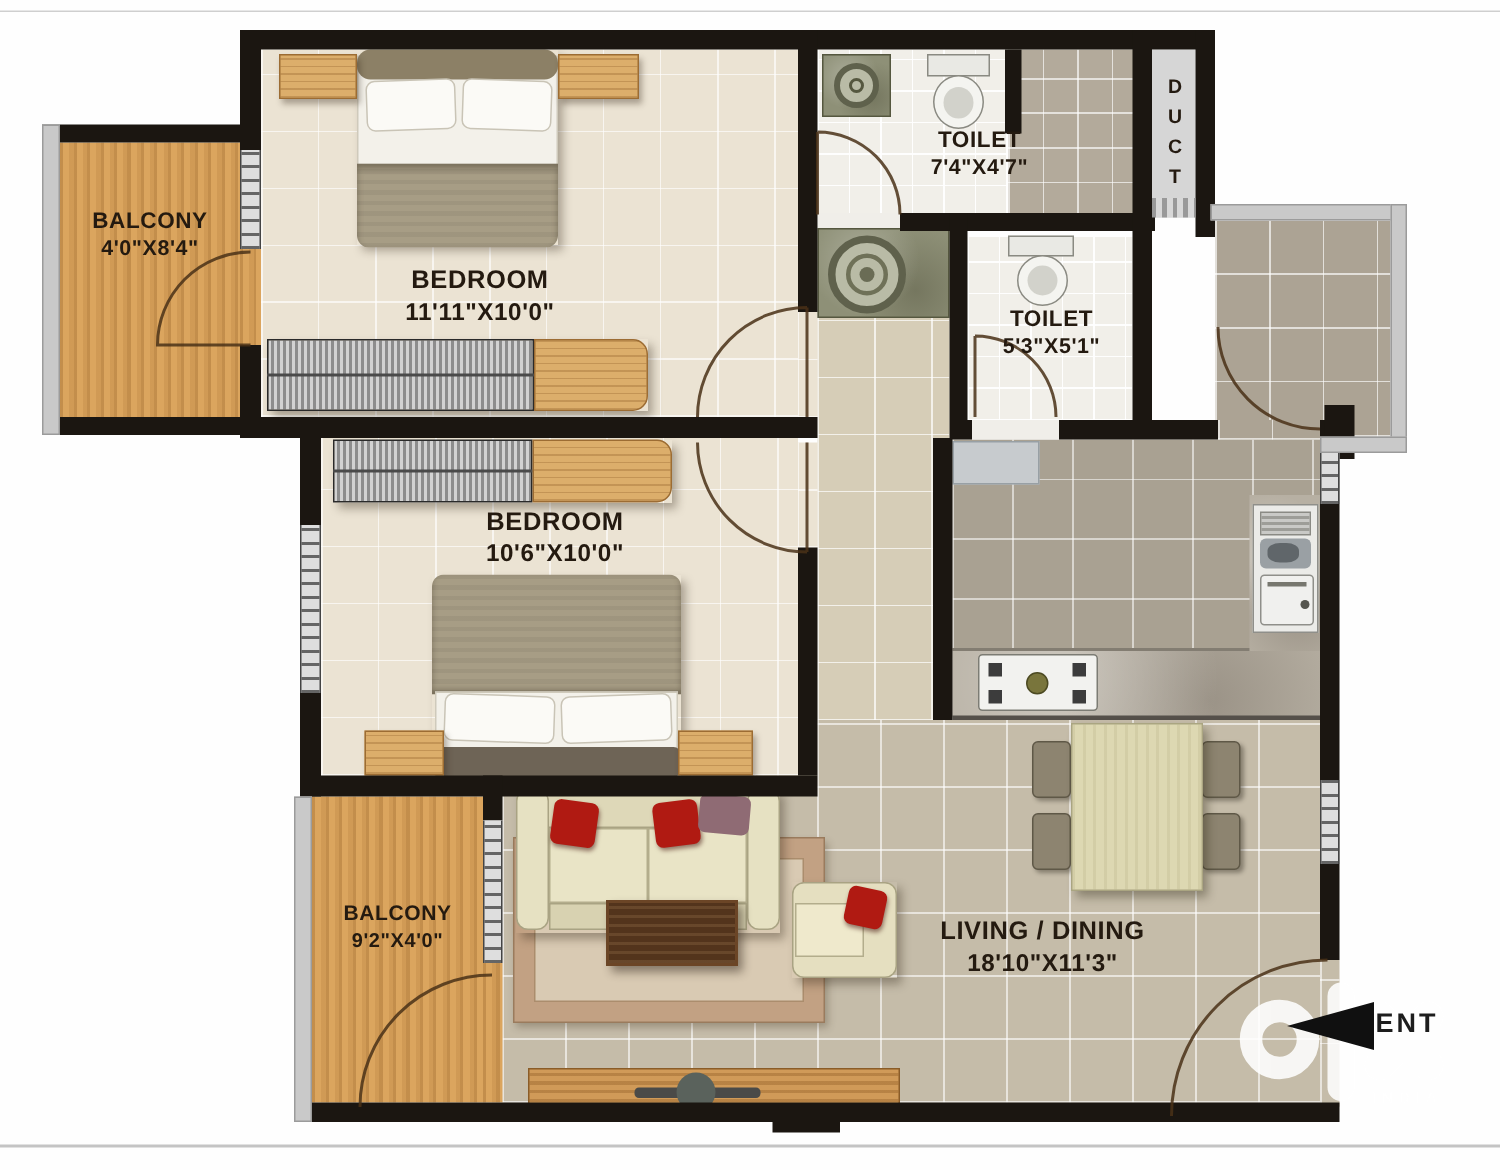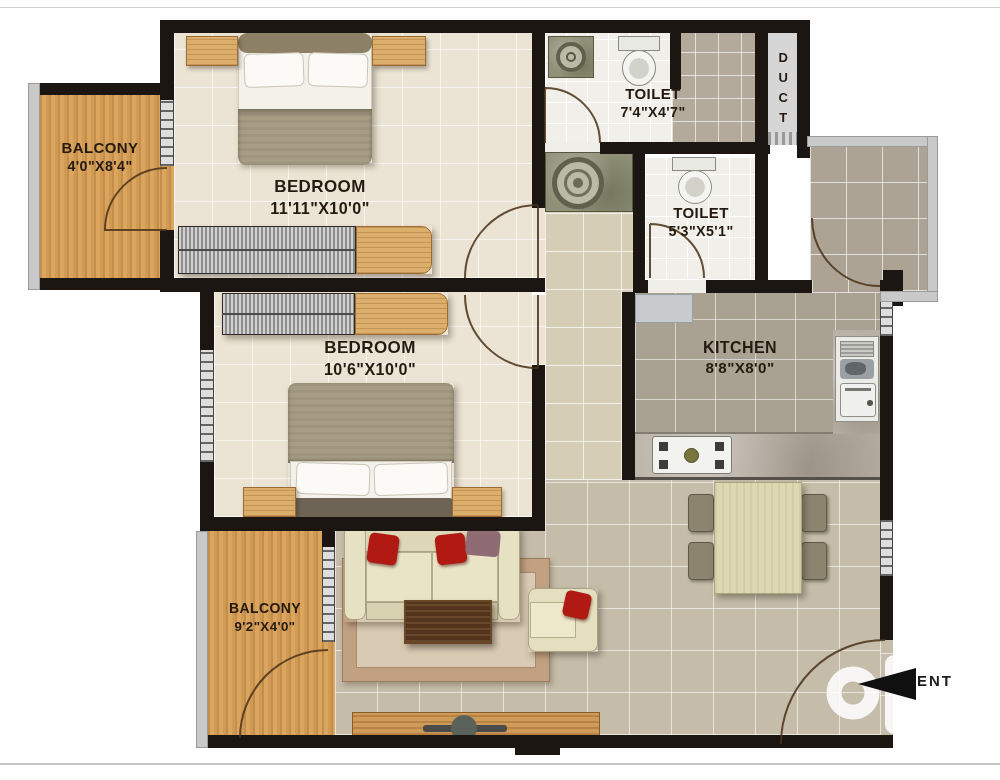--- a/index.html
+++ b/index.html
@@ -23,21 +23,21 @@
   .stripe{background:repeating-linear-gradient(90deg,#d2d2d2 0 2px,#8d8d8d 2px 4px);border:1px solid #2a2a2a;box-sizing:border-box;}
   .marble{background-color:#b7b0a3;background-image:radial-gradient(circle at 30% 40%,rgba(255,255,255,.3),transparent 60%),radial-gradient(circle at 70% 75%,rgba(90,80,70,.3),transparent 55%);}
   .gmarble{background-color:#8e9077;background-image:radial-gradient(circle at 35% 35%,rgba(255,255,255,.25),transparent 55%),radial-gradient(circle at 75% 70%,rgba(60,60,40,.3),transparent 55%);border:1px solid #55573f;box-sizing:border-box;}
   .sh{box-shadow:3px 4px 6px rgba(40,30,15,.35);}
   .lbl{position:absolute;text-align:center;color:#241a10;font-weight:700;letter-spacing:.4px;line-height:1.28;z-index:40;}
   .lbl .dm{font-size:.95em;}
   .scan{position:absolute;left:0;width:1000px;background:#cfcfcf;}
   svg.overlay{position:absolute;left:0;top:0;z-index:35;pointer-events:none;}
   svg.wmark{position:absolute;left:0;top:0;z-index:50;pointer-events:none;}
   .entarrow{position:absolute;left:858px;top:668px;width:0;height:0;border-top:16px solid transparent;border-bottom:16px solid transparent;border-right:58px solid #101010;z-index:55;}
-  .entlbl{position:absolute;left:917px;top:672px;width:70px;font-size:15px;font-weight:800;letter-spacing:2px;color:#1d1d1d;z-index:56;}
+  .entlbl{position:absolute;left:917px;top:672px;width:70px;font-size:18px;font-weight:800;letter-spacing:2px;color:#1d1d1d;z-index:56;}
   .ductlbl{display:flex;align-items:center;justify-content:center;writing-mode:vertical-rl;text-orientation:upright;letter-spacing:5px;font-size:13px;}
 </style>
 </head>
 <body>
 
 <div id="plan">
 
   <div class="scan" style="top:7px;height:1px;"></div>
   <div class="scan" style="top:763px;height:2px;background:#c4c4c4;"></div>
 
@@ -235,31 +235,31 @@
     <div class="nm">TOILET</div>
     <div class="dm">7'4"X4'7"</div>
   </div>
   <div class="lbl ductlbl" style="left:768px;top:40px;width:29px;height:100px;">
     <div class="nm">DUCT</div>
   </div>
   <div class="lbl" style="left:642px;top:203px;width:118px;font-size:15px;">
     <div class="nm">TOILET</div>
     <div class="dm">5'3"X5'1"</div>
   </div>
-  <div class="lbl" style="left:660px;top:338px;width:160px;font-size:16px;">
-    <div class="nm">KITCHEN</div>
-    <div class="dm">8'8"X8'0"</div>
-  </div>
   <div class="lbl" style="left:270px;top:337px;width:200px;font-size:17px;">
     <div class="nm">BEDROOM</div>
     <div class="dm">10'6"X10'0"</div>
   </div>
   <div class="lbl" style="left:202px;top:600px;width:126px;font-size:14px;">
     <div class="nm">BALCONY</div>
     <div class="dm">9'2"X4'0"</div>
+  </div>
+  <div class="lbl" style="left:590px;top:610px;width:210px;font-size:17px;">
+    <div class="nm">LIVING / DINING</div>
+    <div class="dm">18'10"X11'3"</div>
   </div>
 
   <svg class="wmark" width="1000" height="780" viewBox="0 0 1000 780">
     <g fill="#ffffff" opacity="0.88">
       <circle cx="853" cy="693" r="19" fill="none" stroke="#ffffff" stroke-width="15"></circle>
       <rect x="885" y="655" width="18" height="79" rx="9"></rect>
       <g transform="translate(936,694)">
         <rect x="-10" y="-33" width="20" height="66" rx="10" transform="rotate(45)"></rect>
         <rect x="-10" y="-33" width="20" height="66" rx="10" transform="rotate(-45)"></rect>
       </g>

